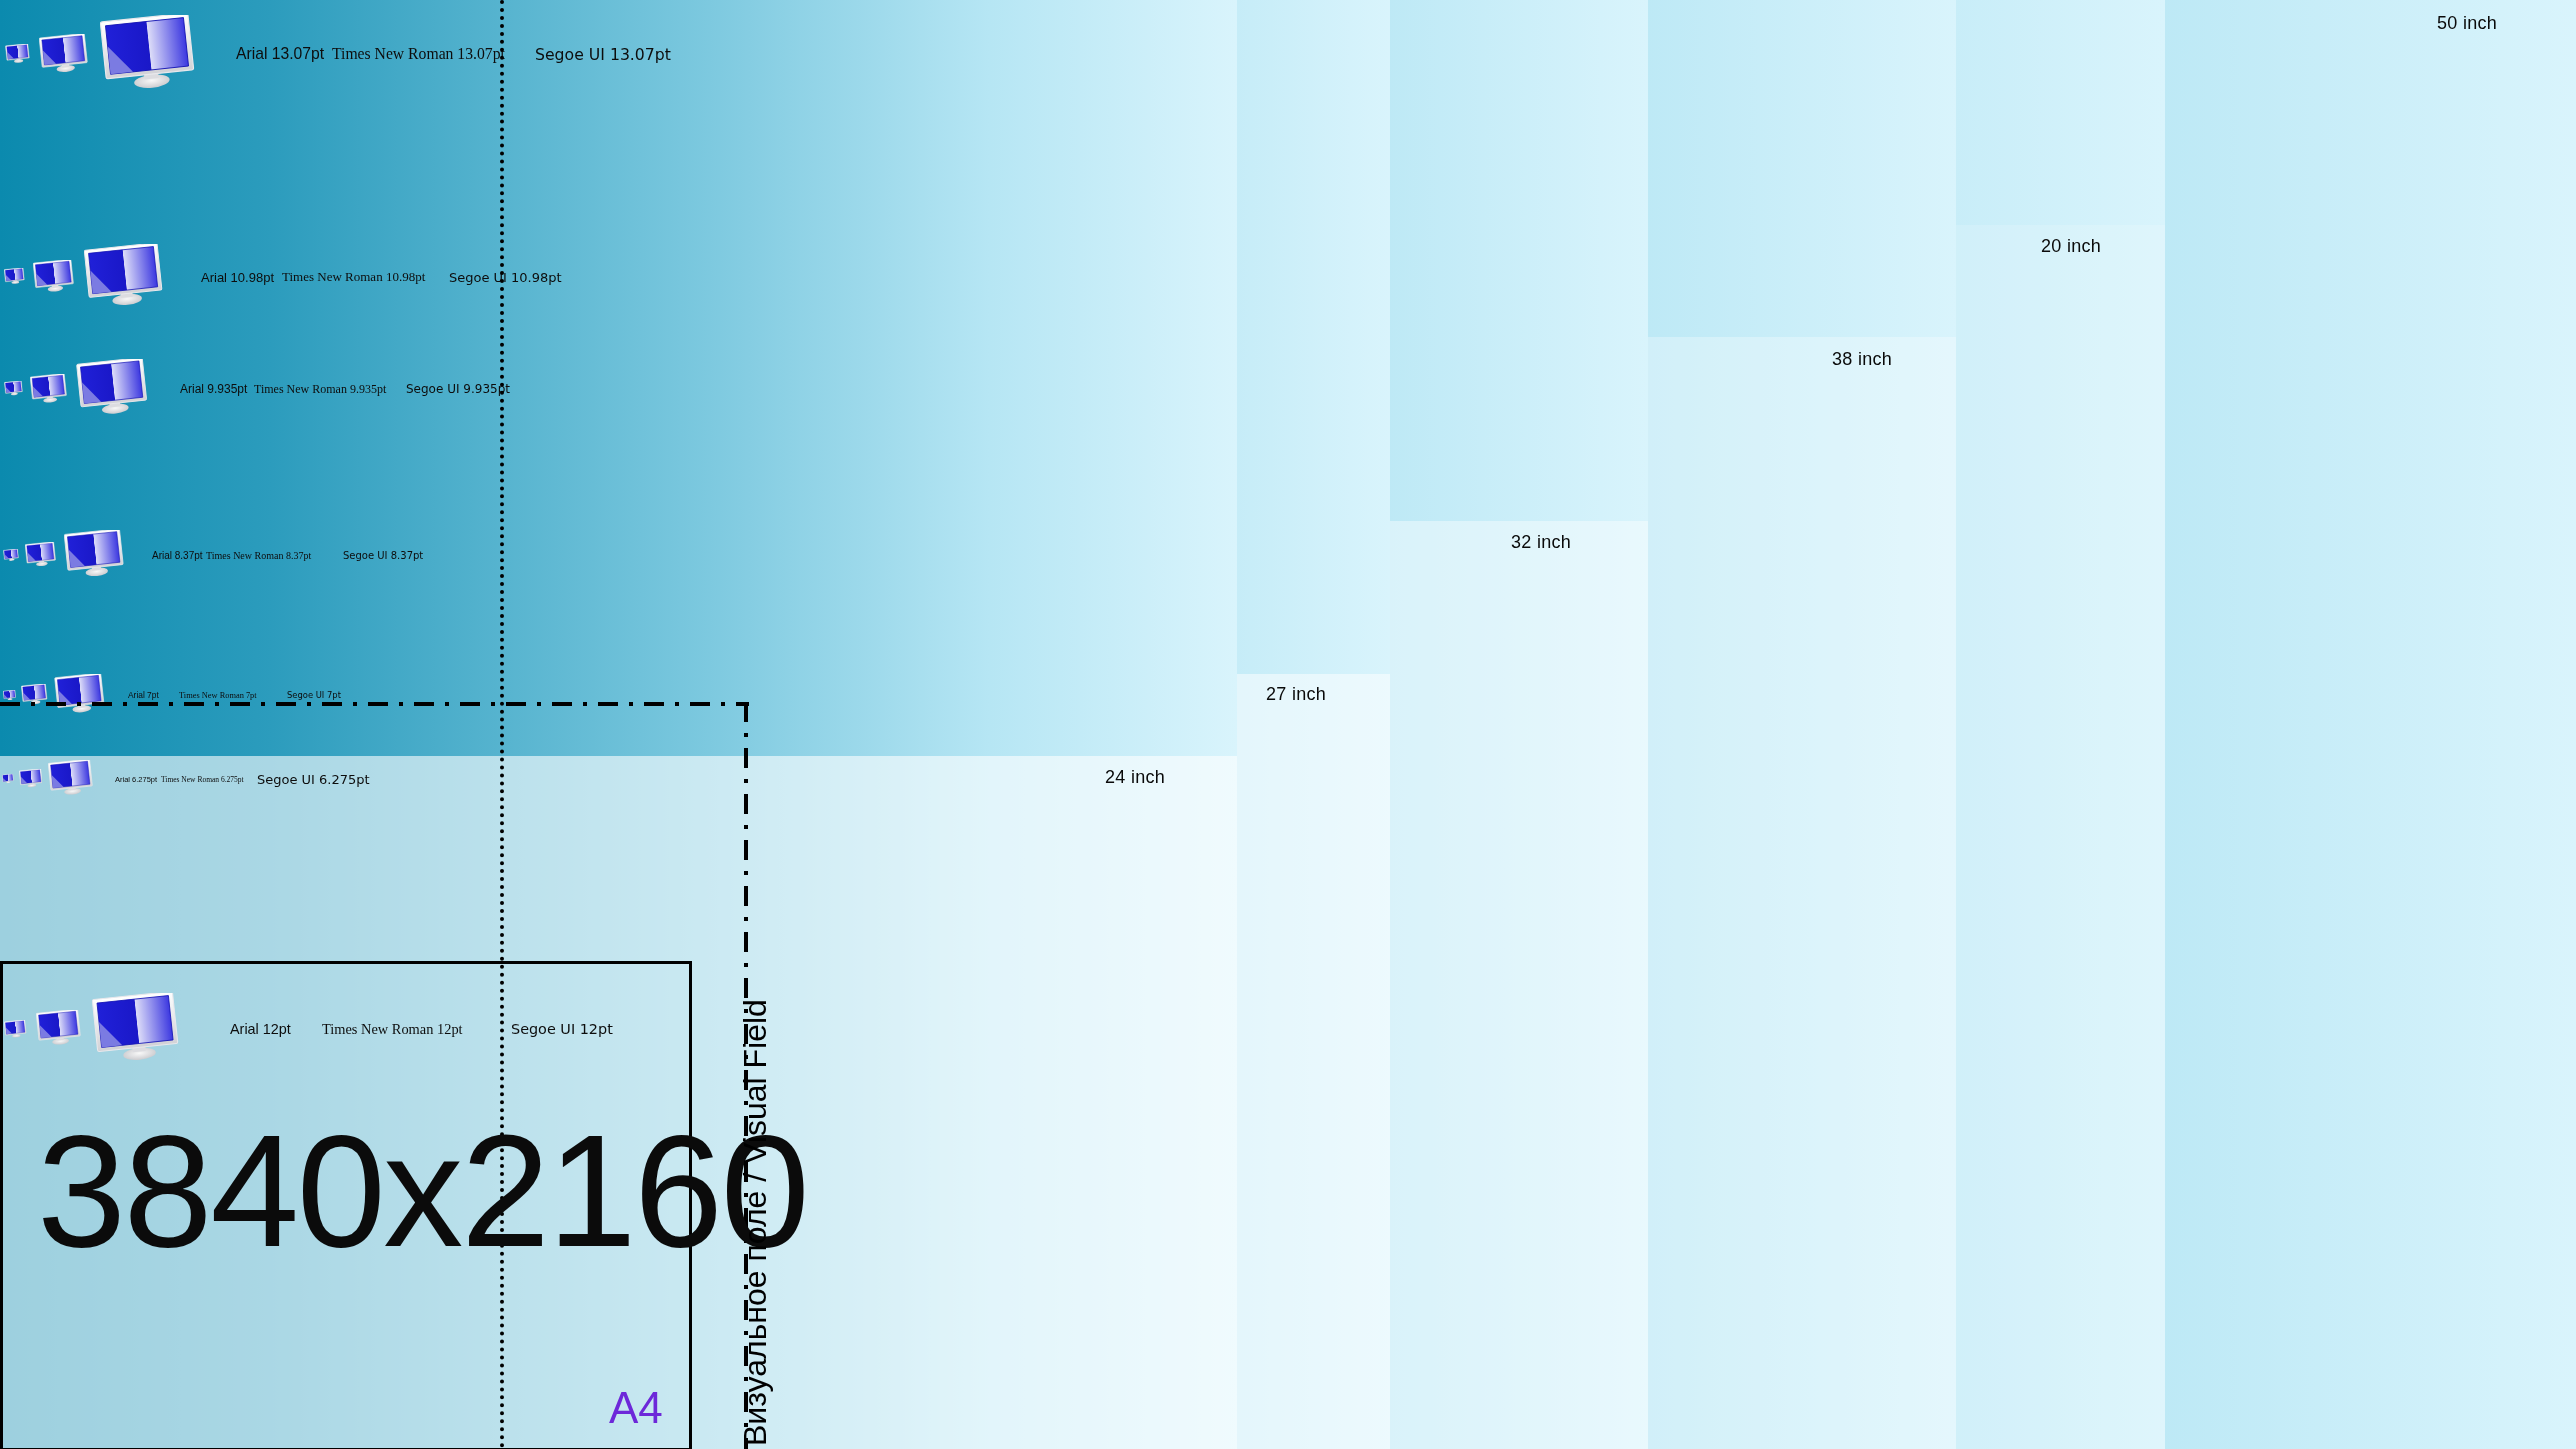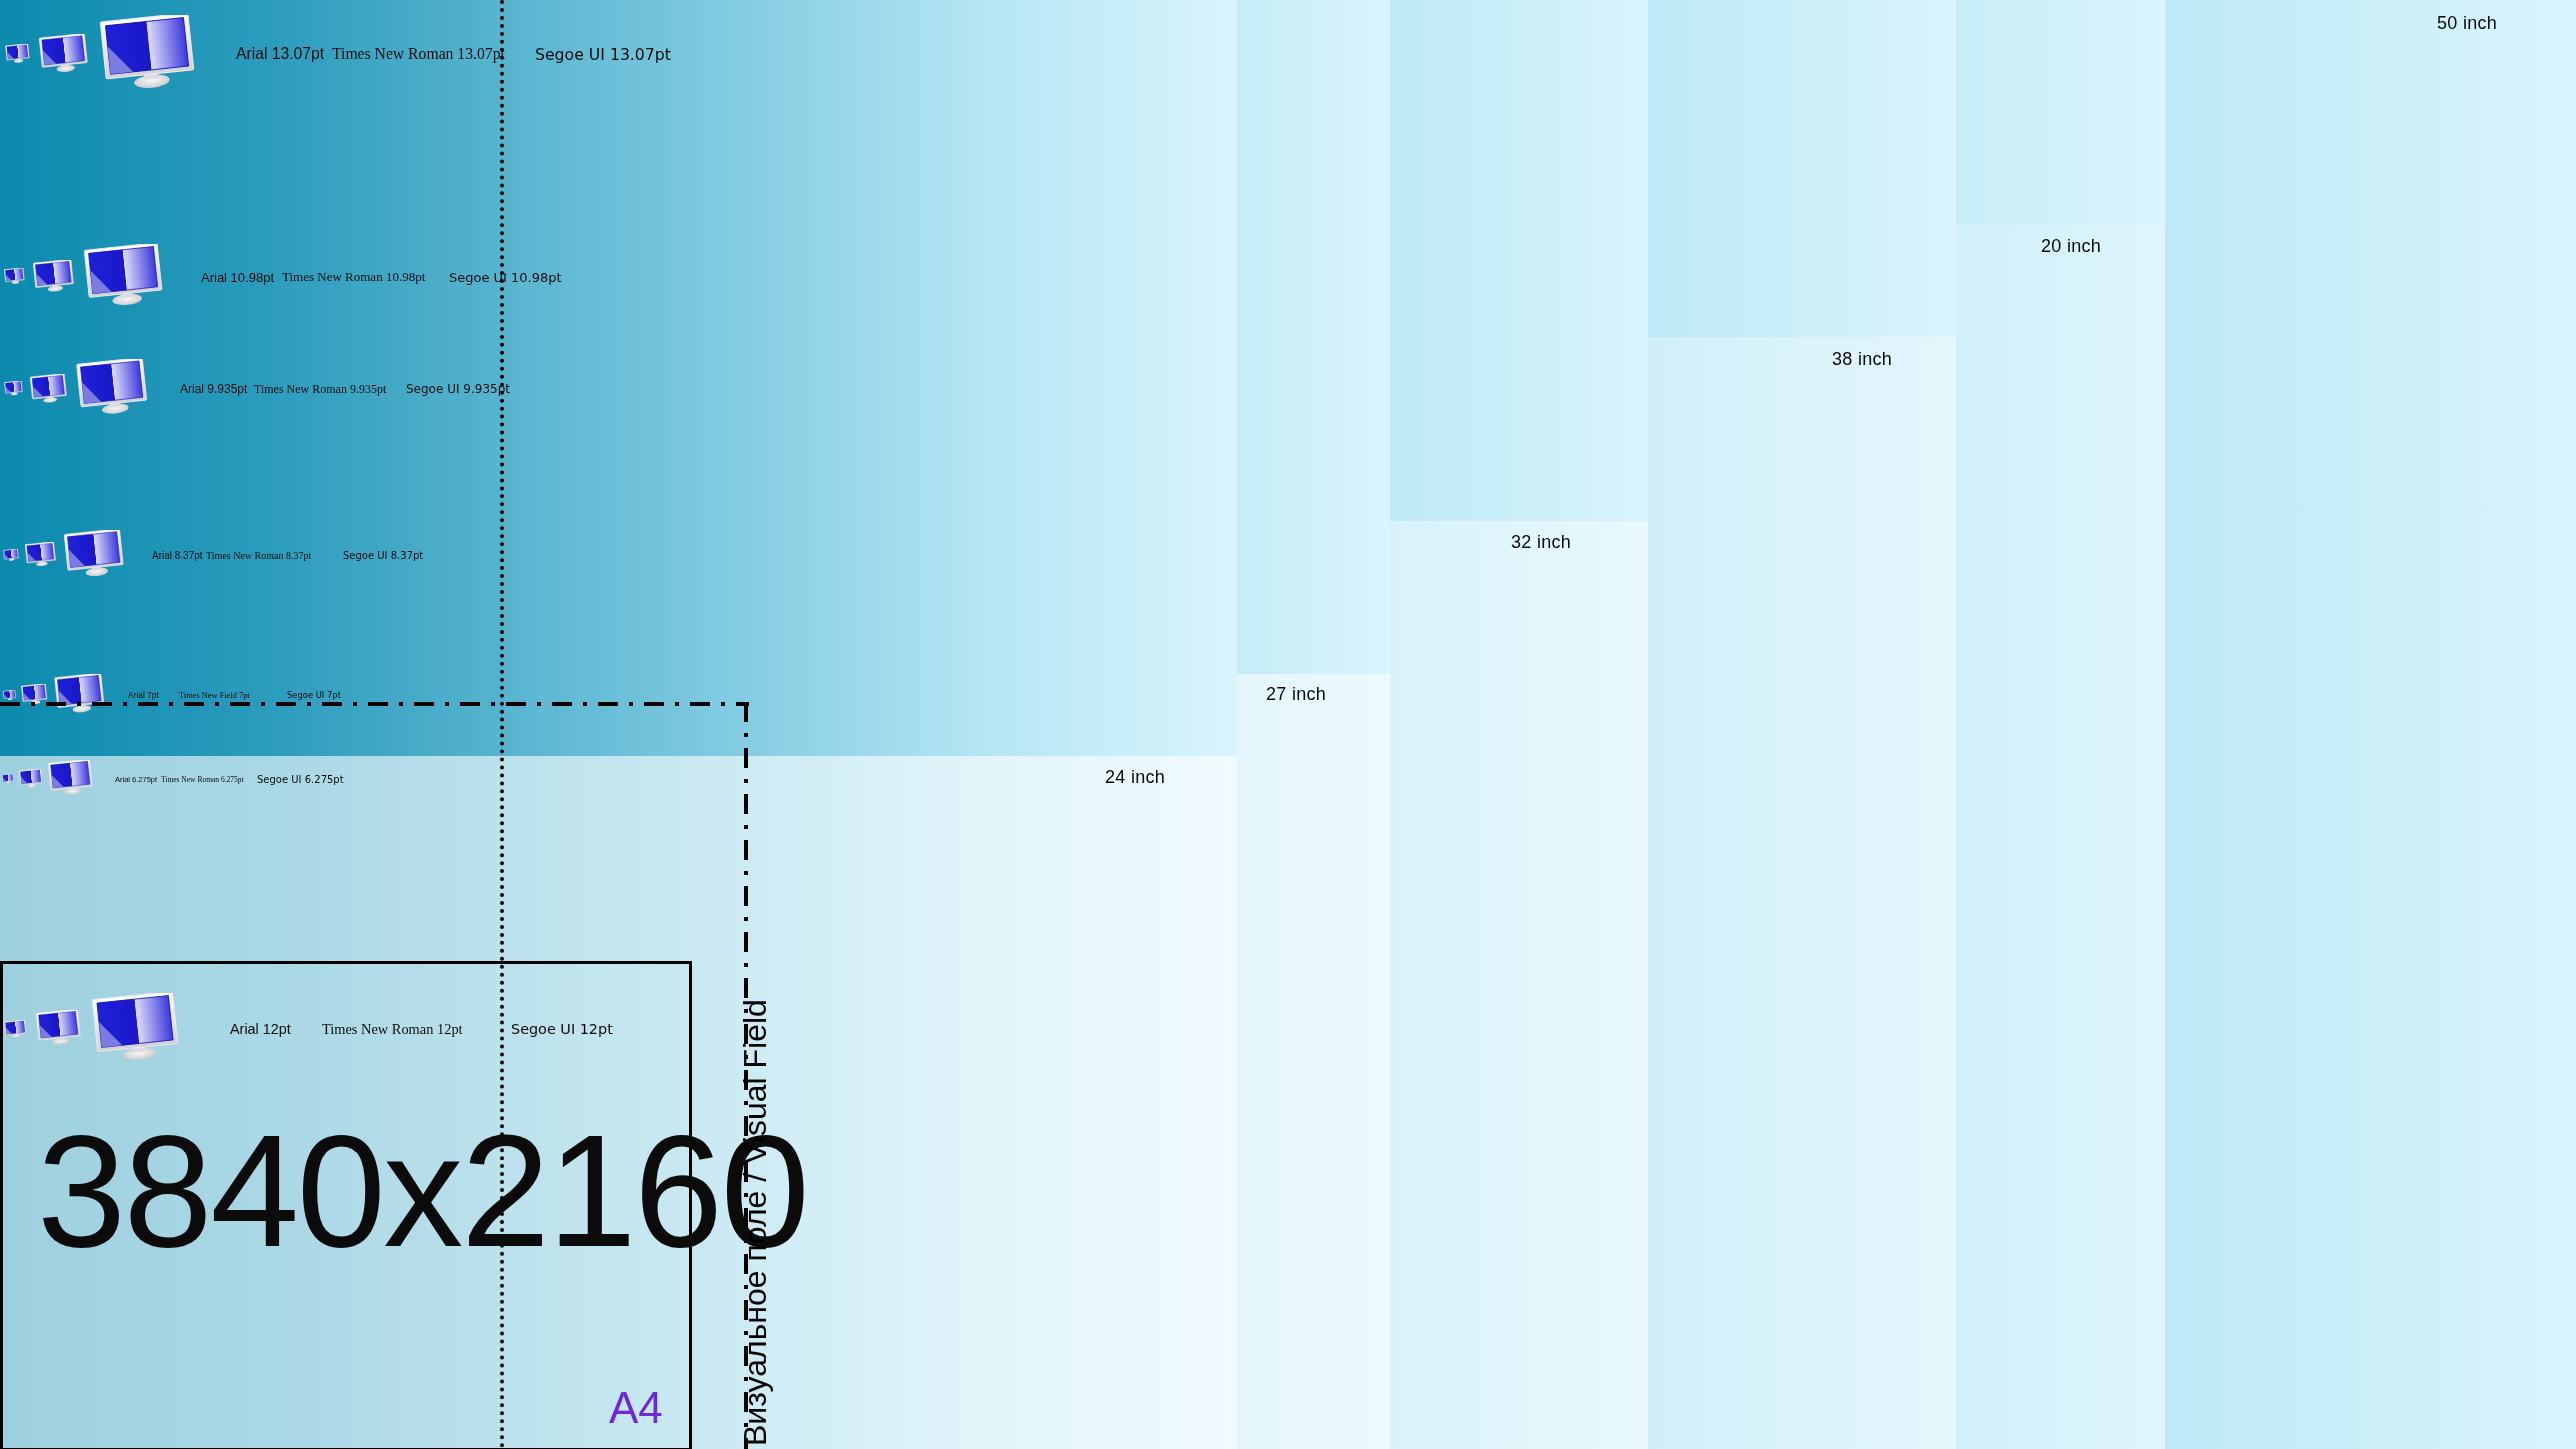--- a/index.html
+++ b/index.html
@@ -568,21 +568,21 @@
     <g transform="rotate(-6 80 60)">
       <ellipse cx="82" cy="112" rx="30" ry="11" fill="url(#bas_mg42_535)"></ellipse>
       <rect x="70" y="92" width="24" height="16" fill="#dcdce0"></rect>
       <rect x="6" y="4" width="148" height="96" rx="3" fill="url(#bez_mg42_535)" stroke="#e8e8ec" stroke-width="2"></rect>
       <rect x="14" y="11" width="132" height="82" fill="url(#scr_mg42_535)" stroke="#1414b4" stroke-width="1.5"></rect>
       <polygon points="14,93 14,46 52,93" fill="#8c8ce4" opacity="0.85"></polygon>
       <polygon points="96,11 96,93 146,93 146,11" fill="#ffffff" opacity="0.0"></polygon>
     </g>
   </svg></div>
         <div class="sample f-arial" style="left: 128px; top: 0px; font-size: 8.4px;">Arial 7pt</div>
-        <div class="sample f-times" style="left: 179px; top: 0px; font-size: 8.4px;">Times New Field 7pt</div>
+        <div class="sample f-times" style="left: 179px; top: 0px; font-size: 8.4px;">Times New Roman 7pt</div>
         <div class="sample f-segoe" style="left: 287px; top: 0px; font-size: 8.4px;">Segoe UI 7pt</div>
       </div>
       <div class="row" style="top: 779px;">
         <div class="mon" style="left: 2.3px; top: -4.9px;">
   <svg width="11.8" height="9.5" viewBox="0 0 160 128">
     <defs>
       <linearGradient id="scr_mg50_125" x1="0" y1="0" x2="1" y2="0">
         <stop offset="0%" stop-color="#2020d8"></stop>
         <stop offset="52%" stop-color="#1a18c8"></stop>
         <stop offset="53%" stop-color="#dcdcf8"></stop>
@@ -655,21 +655,21 @@
       <ellipse cx="82" cy="112" rx="30" ry="11" fill="url(#bas_mg52_480)"></ellipse>
       <rect x="70" y="92" width="24" height="16" fill="#dcdce0"></rect>
       <rect x="6" y="4" width="148" height="96" rx="3" fill="url(#bez_mg52_480)" stroke="#e8e8ec" stroke-width="2"></rect>
       <rect x="14" y="11" width="132" height="82" fill="url(#scr_mg52_480)" stroke="#1414b4" stroke-width="1.5"></rect>
       <polygon points="14,93 14,46 52,93" fill="#8c8ce4" opacity="0.85"></polygon>
       <polygon points="96,11 96,93 146,93 146,11" fill="#ffffff" opacity="0.0"></polygon>
     </g>
   </svg></div>
         <div class="sample f-arial" style="left: 115px; top: 0px; font-size: 7.5px;">Arial 6.275pt</div>
         <div class="sample f-times" style="left: 161px; top: 0px; font-size: 7.5px;">Times New Roman 6.275pt</div>
-        <div class="sample f-segoe" style="left: 257px; top: 0px; font-size: 10px;">Segoe UI 6.275pt</div>
+        <div class="sample f-segoe" style="left: 257px; top: 0px; font-size: 13px;">Segoe UI 6.275pt</div>
       </div>
       <div class="row" style="top: 1029px;">
         <div class="mon" style="left: 4.3px; top: -9.4px;">
   <svg width="22.5" height="18.3" viewBox="0 0 160 128">
     <defs>
       <linearGradient id="scr_mg60_239" x1="0" y1="0" x2="1" y2="0">
         <stop offset="0%" stop-color="#2020d8"></stop>
         <stop offset="52%" stop-color="#1a18c8"></stop>
         <stop offset="53%" stop-color="#dcdcf8"></stop>
         <stop offset="100%" stop-color="#3c38e0"></stop>

